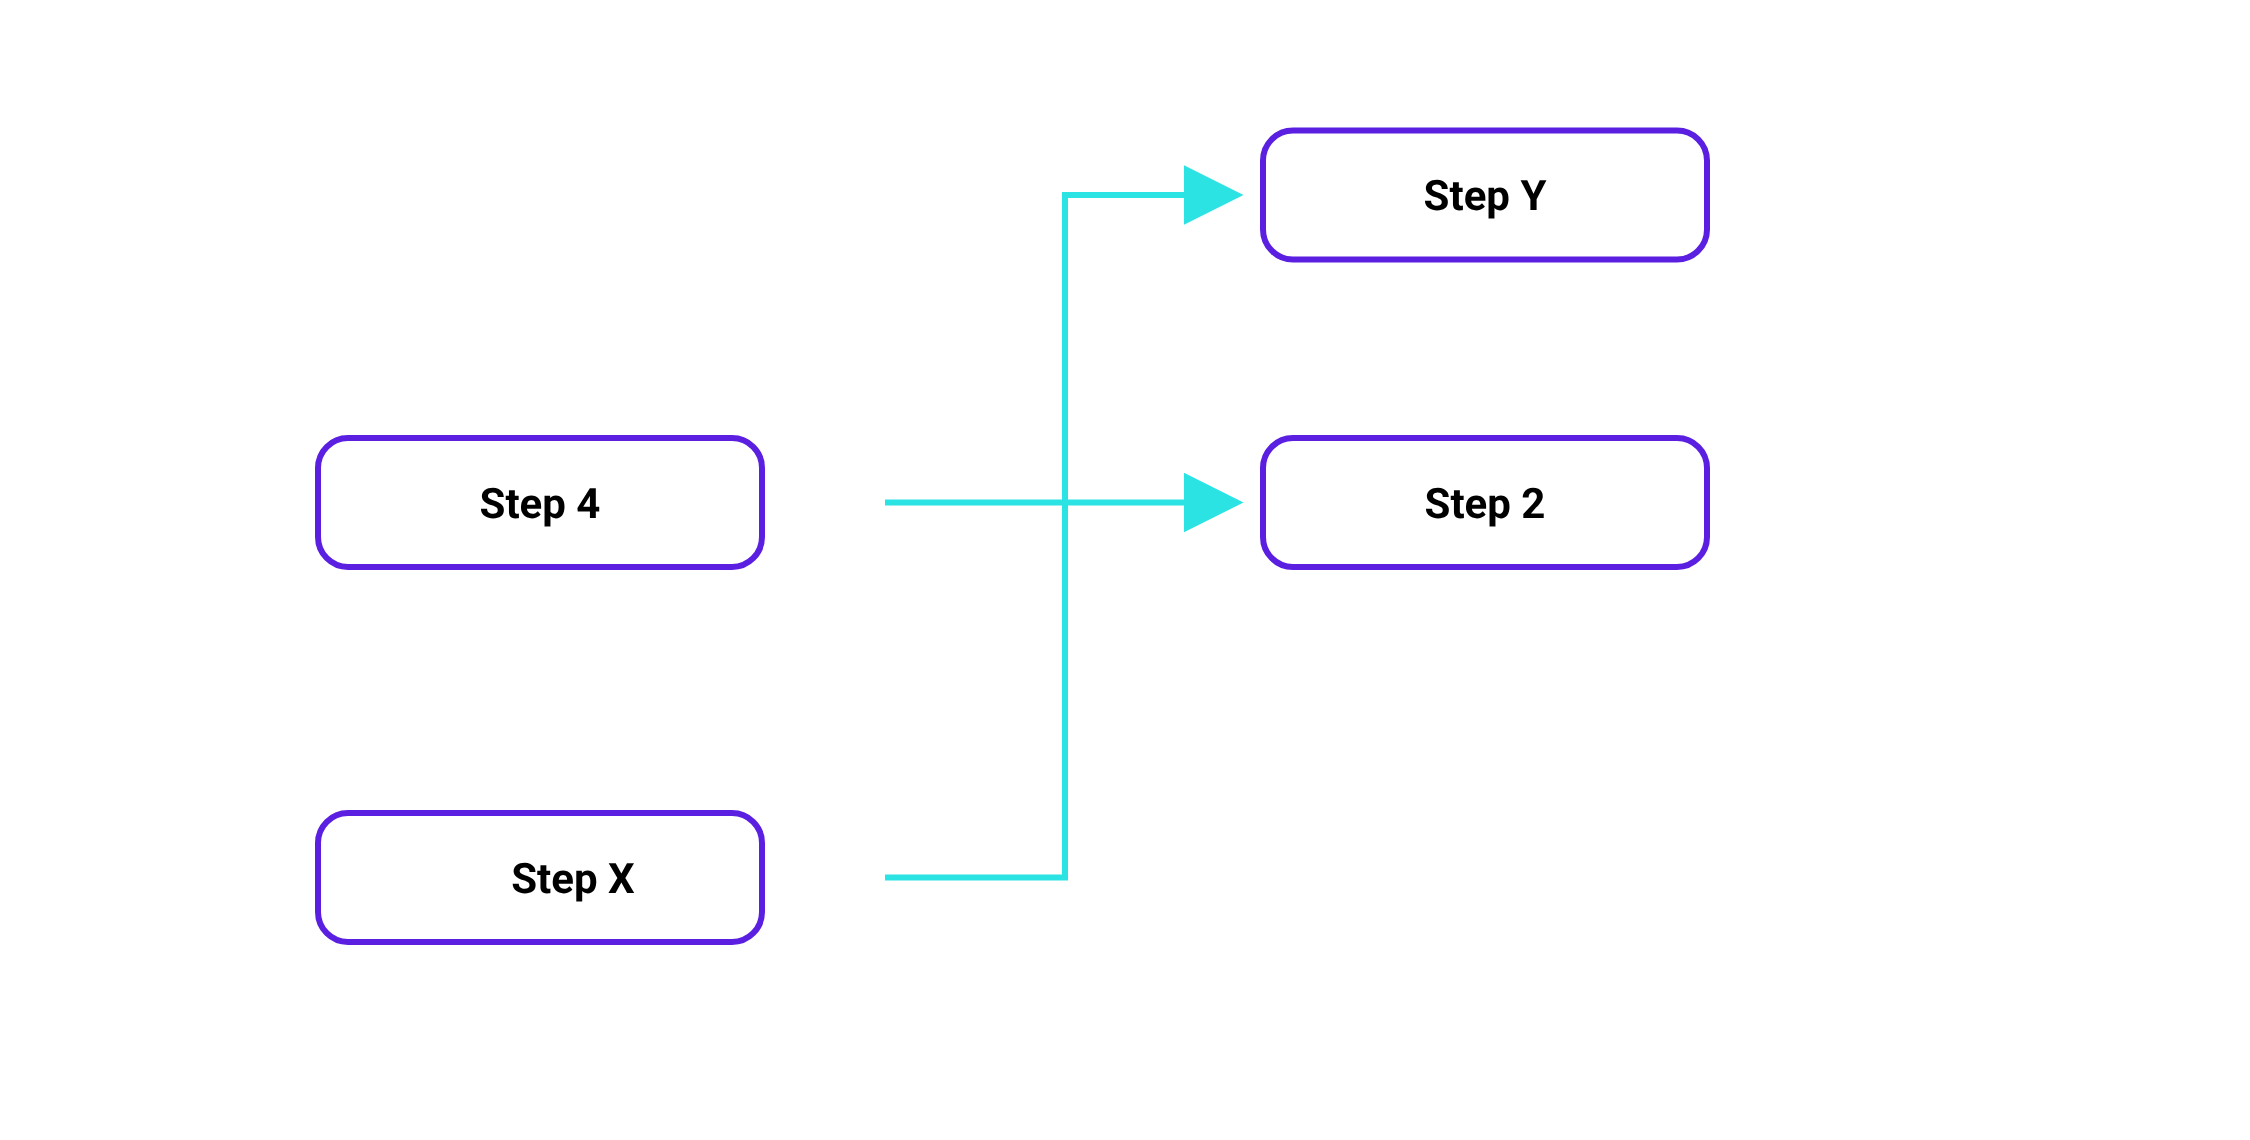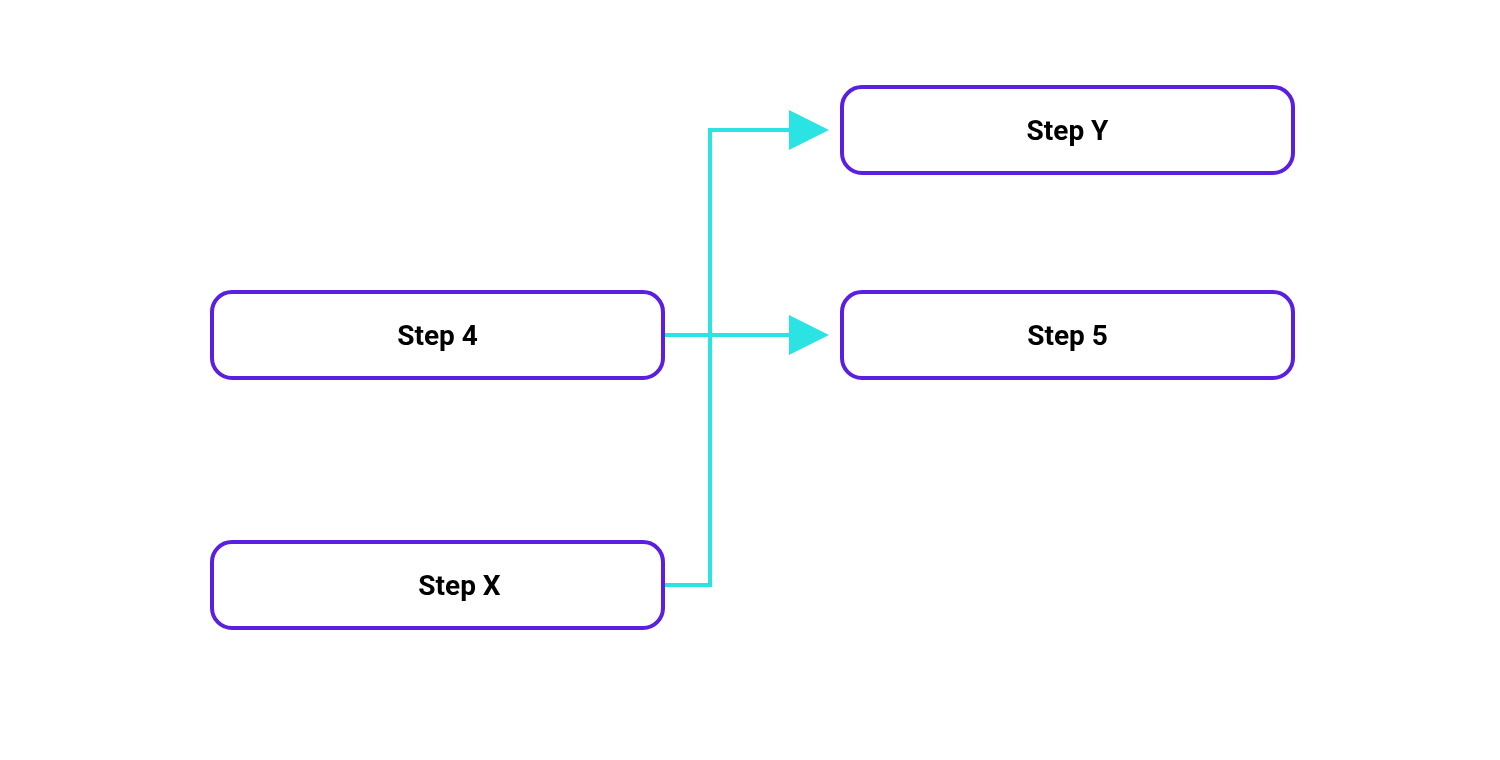--- a/index.html
+++ b/index.html
@@ -14,21 +14,21 @@
       font-family: -apple-system, BlinkMacSystemFont, "Segoe UI", Roboto, Helvetica, Arial, sans-serif;
       position: relative;
     }
     .diagram-container {
       position: relative;
       width: 100%;
       height: 100%;
     }
     .node {
       position: absolute;
-      width: 455px;
+      width: 300px;
       height: 90px;
       border: 4px solid #5a1fe0;
       border-radius: 22px;
       background: #ffffff;
       display: flex;
       align-items: center;
       justify-content: center;
       font-size: 28px;
       font-weight: 700;
       color: #000000;
@@ -65,16 +65,16 @@
 
   <div class="node" style="left: 210px; top: 540px; padding-left: 44px;">
     <span>Step X</span>
   </div>
 
   <div class="node" style="left: 840px; top: 85px;">
     <span>Step Y</span>
   </div>
 
   <div class="node" style="left: 840px; top: 290px;">
-    <span>Step 5</span>
+    <span>Step 2</span>
   </div>
 
 </div>
 
 </body></html>

